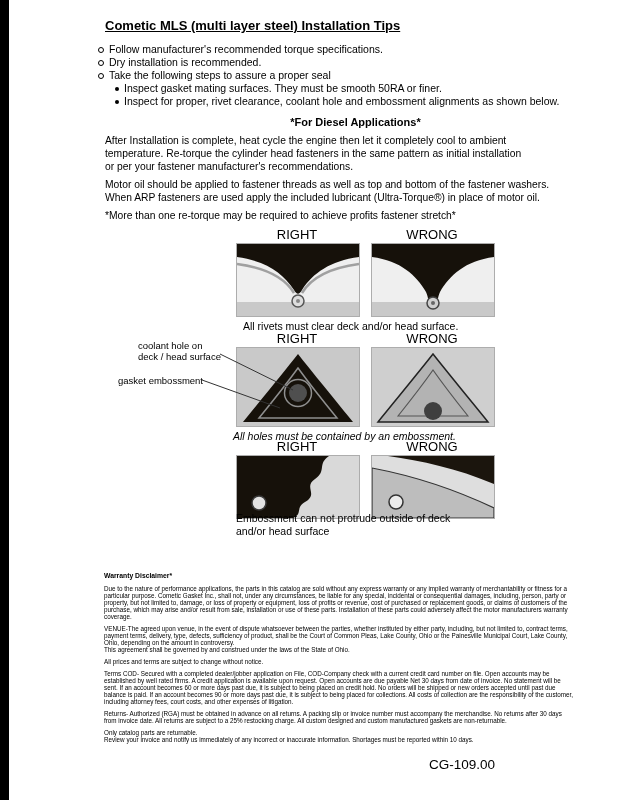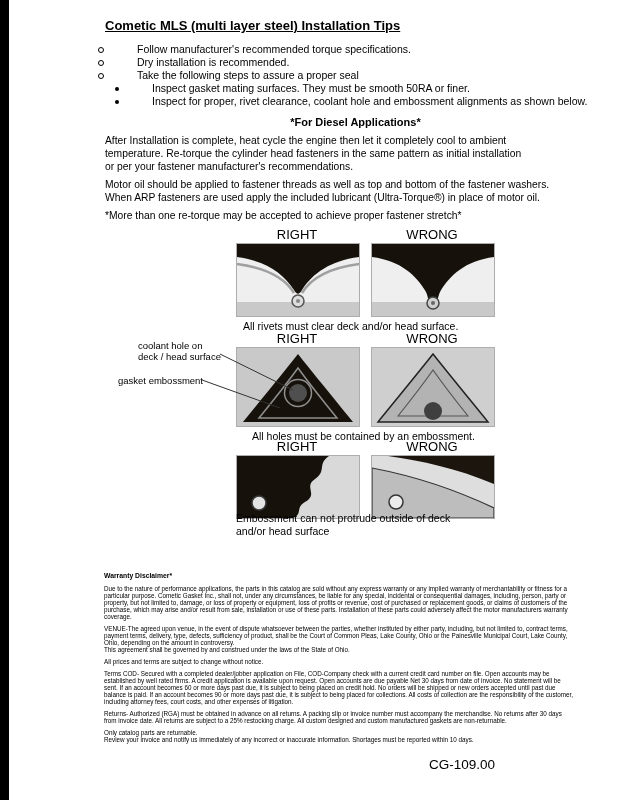--- a/index.html
+++ b/index.html
@@ -2,21 +2,21 @@
 <html><head>
 <meta charset="utf-8">
 <style>
   html,body { margin:0; padding:0; }
   body { width:618px; height:800px; background:#ffffff; font-family:"Liberation Sans", sans-serif; color:#000; }
   .page { position:relative; width:613px; height:800px; background:#ffffff; overflow:hidden; }
   .left-bar { position:absolute; left:0; top:0; width:9px; height:800px; background:#000; }
 
   .content { position:absolute; left:98px; top:18px; width:508px; }
   .title { font-size:13px; line-height:15px; font-weight:bold; text-decoration:underline; margin:0 0 10px 7px; }
-  .bullet-row { display:flex; align-items:flex-start; font-size:10.5px; line-height:13px;gap:28px; }
+  .bullet-row { display:flex; align-items:flex-start; font-size:10.5px; line-height:13px; }
   .marker-open { flex:0 0 auto; width:4px; height:4px; border:1px solid #000; border-radius:50%; margin:4px 5px 0 0; }
   .sub { margin-left:17px; }
   .marker-filled { flex:0 0 auto; width:4px; height:4px; background:#000; border-radius:50%; margin:4.5px 5px 0 0; }
   .diesel-heading { font-size:11px; line-height:13px; font-weight:bold; margin:8px 0 0 7px;text-align:center; }
   .para { font-size:10.3px; line-height:13px; margin:5px 0 0 7px; white-space:pre-line; }
 
   .diagrams { position:absolute; left:0; top:228px; width:618px; height:332px; }
   .dhead { position:absolute; width:122px; text-align:center; font-size:13px; line-height:14px; }
   .diag { position:absolute; border:1px solid #adadad; }
   .dcap { position:absolute; font-size:10.5px; line-height:13px; white-space:pre-line; }
@@ -58,21 +58,21 @@
       <span class="marker-filled"></span>
       <span>Inspect for proper, rivet clearance, coolant hole and embossment alignments as shown below.</span>
     </div>
 
     <div class="diesel-heading">*For Diesel Applications*</div>
     <div class="para">After Installation is complete, heat cycle the engine then let it completely cool to ambient
 temperature. Re-torque the cylinder head fasteners in the same pattern as initial installation
 or per your fastener manufacturer's recommendations.</div>
     <div class="para">Motor oil should be applied to fastener threads as well as top and bottom of the fastener washers.
 When ARP fasteners are used apply the included lubricant (Ultra-Torque®) in place of motor oil.</div>
-    <div class="para">*More than one re-torque may be accepted to achieve proper fastener stretch*</div>
+    <div class="para">*More than one re-torque may be required to achieve profits fastener stretch*</div>
   </div>
 
   <div class="diagrams">
 
     <div class="dhead" style="left:236px; top:0;">RIGHT</div>
     <div class="dhead" style="left:371px; top:0;">WRONG</div>
 
     <svg class="diag" style="left:236px; top:15px;" width="122" height="72" viewBox="0 0 122 72">
       <rect x="0" y="0" width="122" height="72" fill="#efefef"></rect>
       <rect x="0" y="58" width="122" height="14" fill="#c9c9c9"></rect>
@@ -104,21 +104,21 @@
       <path d="M61,20 C69,31 82,48 100,70 H22 C40,48 53,31 61,20 Z" fill="none" stroke="#8f8f8f" stroke-width="1.5"></path>
       <circle cx="61" cy="45" r="9" fill="#4f4f4f"></circle>
       <circle cx="61" cy="45" r="13.5" fill="none" stroke="#8f8f8f" stroke-width="1.5"></circle>
     </svg>
     <svg class="diag" style="left:371px; top:119px;" width="122" height="78" viewBox="0 0 122 78">
       <rect width="122" height="78" fill="#cfcfcf"></rect>
       <path d="M61,6 C72,20 90,42 116,74 H6 C32,42 50,20 61,6 Z" fill="#b3b3b3" stroke="#222" stroke-width="1.5"></path>
       <path d="M61,22 C68,32 80,48 96,68 H26 C42,48 54,32 61,22 Z" fill="none" stroke="#555" stroke-width="1.2"></path>
       <circle cx="61" cy="63" r="9" fill="#3f3f3f"></circle>
     </svg>
-    <div class="dcap" style="left:252px; top:202px;">All holes must be contained by an embossment.</div>
+    <div class="dcap" style="left:233px; top:202px;font-style:italic;">All holes must be contained by an embossment.</div>
 
     <div class="dhead" style="left:236px; top:212px;">RIGHT</div>
     <div class="dhead" style="left:371px; top:212px;">WRONG</div>
 
     <svg class="diag" style="left:236px; top:227px;" width="122" height="62" viewBox="0 0 122 62">
       <rect width="122" height="62" fill="#d9d9d9"></rect>
       <path d="M0,0 H92 C80,8 90,15 78,23 C66,31 82,38 68,46 C58,52 66,58 56,62 H0 Z" fill="#16110a"></path>
       <circle cx="22" cy="47" r="7" fill="#e3e3e3" stroke="#3a3a3a" stroke-width="1.5"></circle>
     </svg>
     <svg class="diag" style="left:371px; top:227px;" width="122" height="62" viewBox="0 0 122 62">

